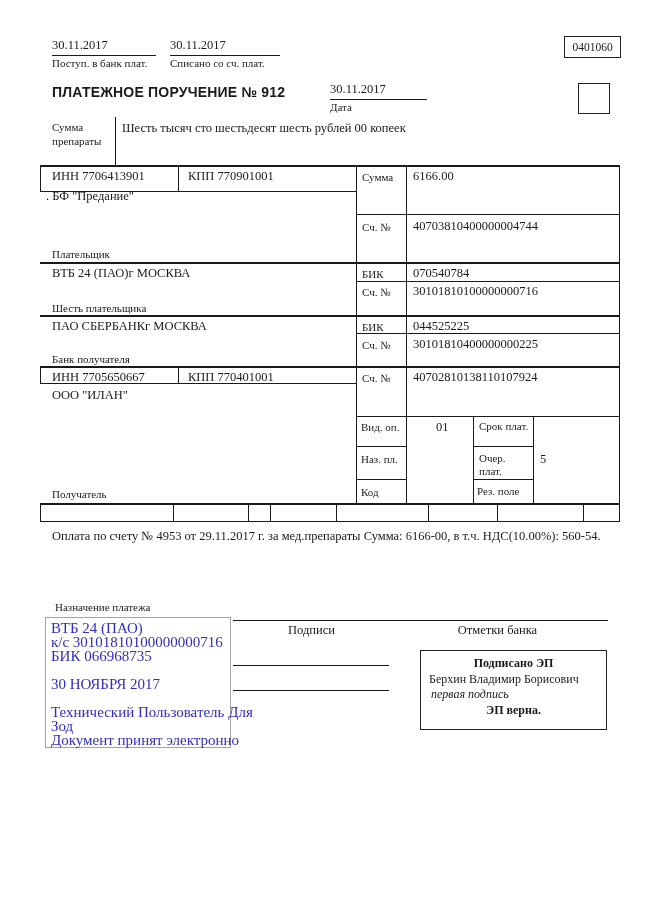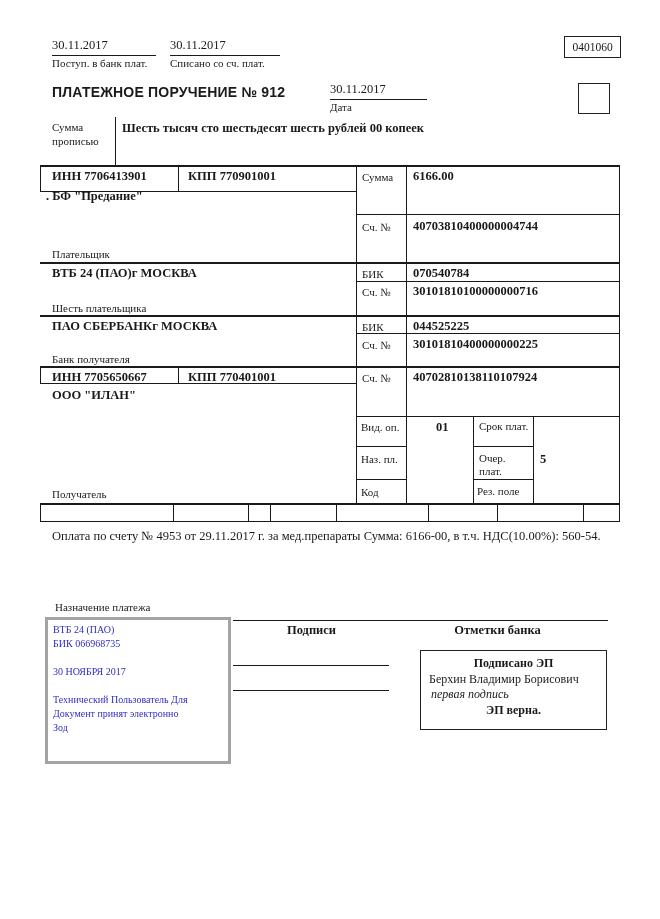--- a/index.html
+++ b/index.html
@@ -2,43 +2,43 @@
 <html><head>
 <meta charset="utf-8">
 <style>
   html,body{margin:0;padding:0;background:#e9e9e9;}
   .page{
     position:relative;width:660px;height:919px;background:#ffffff;
     font-family:"Liberation Serif","DejaVu Serif",serif;color:#1a1a1a;
     overflow:hidden;
   }
   .abs{position:absolute;}
-  .txt{position:absolute;font-size:12.5px;line-height:13px;white-space:nowrap;font-weight:bold;}
+  .txt{position:absolute;font-size:12.5px;line-height:13px;white-space:nowrap;}
   .cell-label{position:absolute;font-size:11px;line-height:12px;white-space:nowrap;}
   .sec-label{position:absolute;font-size:11px;line-height:11px;white-space:nowrap;}
   .tiny-label{font-size:11px;line-height:9px;margin-top:3px;white-space:nowrap;}
   .date-val{font-size:12.5px;line-height:14px;padding-bottom:3px;border-bottom:1px solid #1a1a1a;}
   .hl{position:absolute;background:#1a1a1a;}
   .vl{position:absolute;background:#1a1a1a;}
   .title{
     position:absolute;font-family:"Liberation Sans","DejaVu Sans",sans-serif;
     font-weight:bold;font-size:14px;letter-spacing:0.2px;white-space:nowrap;
   }
   .codebox{
     position:absolute;border:1px solid #222;display:flex;align-items:center;justify-content:center;
     font-size:11.5px;
   }
   .checkbox{position:absolute;border:1px solid #222;background:#fff;}
   .wrap-cell{position:absolute;font-size:11px;line-height:13px;white-space:normal;}
   .purpose{
     position:absolute;font-size:12.5px;line-height:16px;white-space:normal;
   }
   .bluebox{
-    position:absolute;left:45px;top:617px;width:186px;height:147px;
-    border:3px solid #a3a3a3;color:#2e2ec4;font-size:10px;line-height:14px;
+    position:absolute;left:45px;top:617px;width:186px;height:131px;
+    border:1px solid #a3a3a3;color:#2e2ec4;font-size:15px;line-height:14px;
     padding:3px 5px;box-sizing:border-box;
   }
   .bluebox .stamp-line{min-height:14px;white-space:nowrap;}
   .esignbox{
     position:absolute;left:420px;top:650px;width:187px;height:80px;
     border:1px solid #222;box-sizing:border-box;padding-top:5px;font-size:12px;line-height:15.5px;
   }
   .esign-title{font-weight:bold;text-align:center;}
   .esign-name{padding-left:8px;}
   .esign-type{padding-left:10px;font-style:italic;}
@@ -61,21 +61,21 @@
   <div class="codebox" style="left:564px;top:36px;width:55px;height:20px">0401060</div>
 
   <div class="title" style="left:52px;top:84px">ПЛАТЕЖНОЕ ПОРУЧЕНИЕ № 912</div>
   <div class="abs" style="left:330px;top:82px;width:97px">
     <div class="date-val">30.11.2017</div>
     <div class="tiny-label">Дата</div>
   </div>
   <div class="checkbox" style="left:578px;top:83px;width:30px;height:29px"></div>
 
   <div class="cell-label" style="left:52px;top:121px">Сумма</div>
-  <div class="cell-label" style="left:52px;top:135px">прописью</div>
+  <div class="cell-label" style="left:52px;top:135px">препараты</div>
   <div class="vl" style="left:115px;top:117px;width:1px;height:48px"></div>
   <div class="txt" style="left:122px;top:122px">Шесть тысяч сто шестьдесят шесть рублей 00 копеек</div>
 
   <div class="hl" style="left:40px;top:165px;width:580px;height:2px"></div>
   <div class="hl" style="left:40px;top:191px;width:316px;height:1px"></div>
   <div class="hl" style="left:356px;top:214px;width:264px;height:1px"></div>
   <div class="hl" style="left:40px;top:262px;width:580px;height:2px"></div>
   <div class="hl" style="left:356px;top:281px;width:264px;height:1px"></div>
   <div class="hl" style="left:40px;top:315px;width:580px;height:2px"></div>
   <div class="hl" style="left:356px;top:333px;width:264px;height:1px"></div>
@@ -153,27 +153,28 @@
 
   <div class="hl" style="left:233px;top:620px;width:375px;height:1px"></div>
   <div class="txt center" style="left:233px;top:624px;width:157px">Подписи</div>
   <div class="txt center" style="left:405px;top:624px;width:185px">Отметки банка</div>
 
   <div class="hl" style="left:233px;top:665px;width:156px;height:1px"></div>
   <div class="hl" style="left:233px;top:690px;width:156px;height:1px"></div>
 
   <div class="bluebox">
     <div class="stamp-line">ВТБ 24 (ПАО)</div>
+    <div class="stamp-line">к/с 30101810100000000716</div>
     <div class="stamp-line">БИК 066968735</div>
     <div class="stamp-line"></div>
     <div class="stamp-line">30 НОЯБРЯ 2017</div>
     <div class="stamp-line"></div>
     <div class="stamp-line">Технический Пользователь Для</div>
+    <div class="stamp-line">Зод</div>
     <div class="stamp-line">Документ принят электронно</div>
-    <div class="stamp-line">Зод</div>
   </div>
 
   <div class="esignbox">
     <div class="esign-title">Подписано ЭП</div>
     <div class="esign-name">Берхин Владимир Борисович</div>
     <div class="esign-type">первая подпись</div>
     <div class="esign-valid">ЭП верна.</div>
   </div>
 
 </div>

